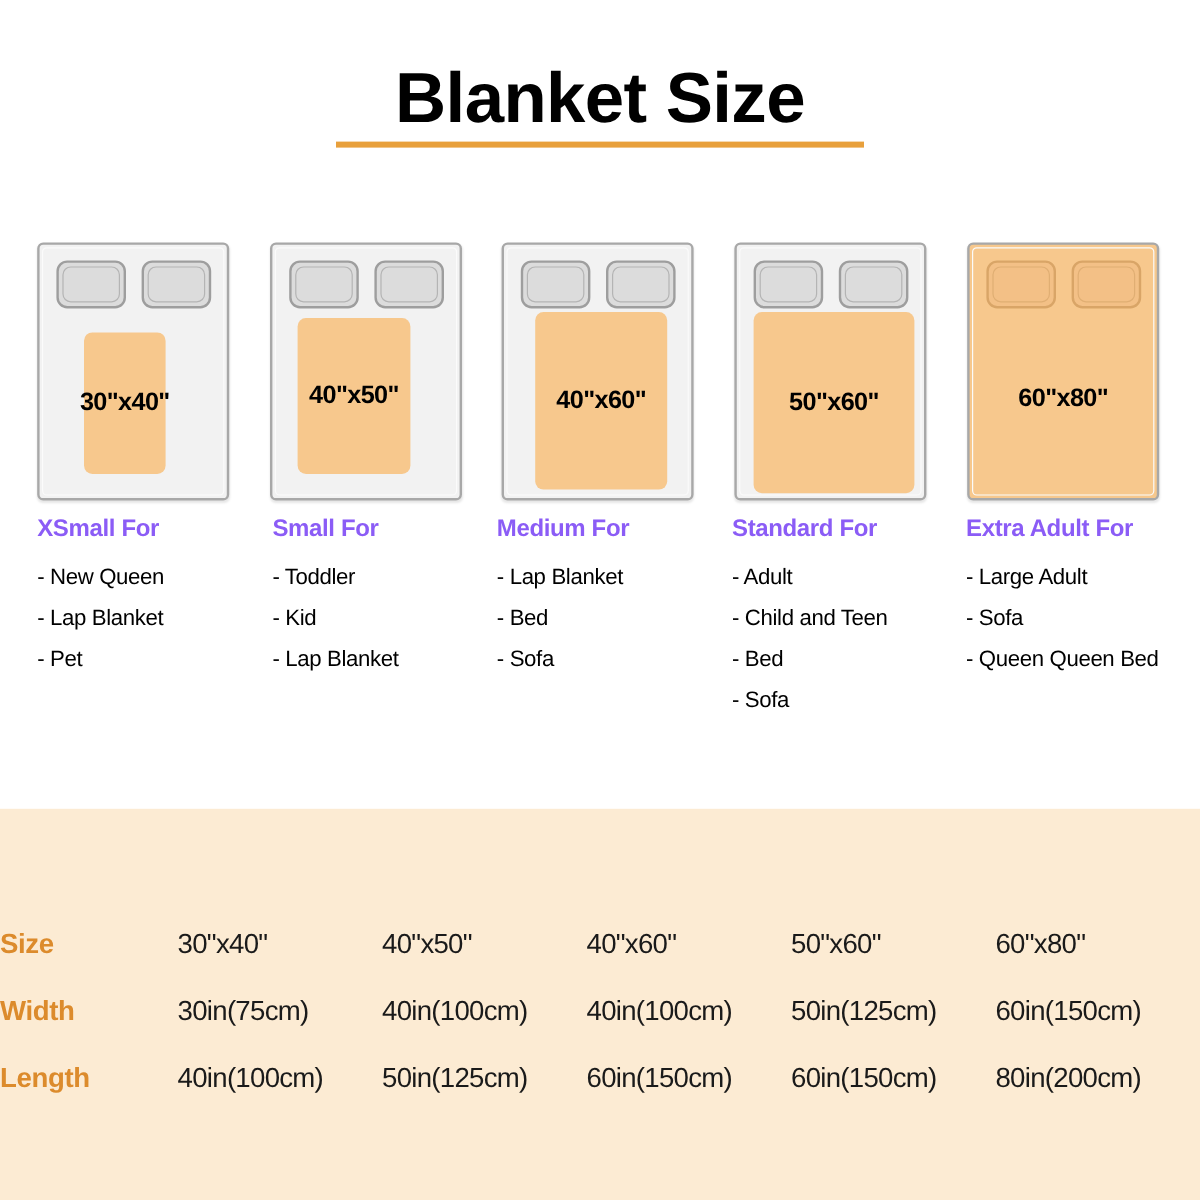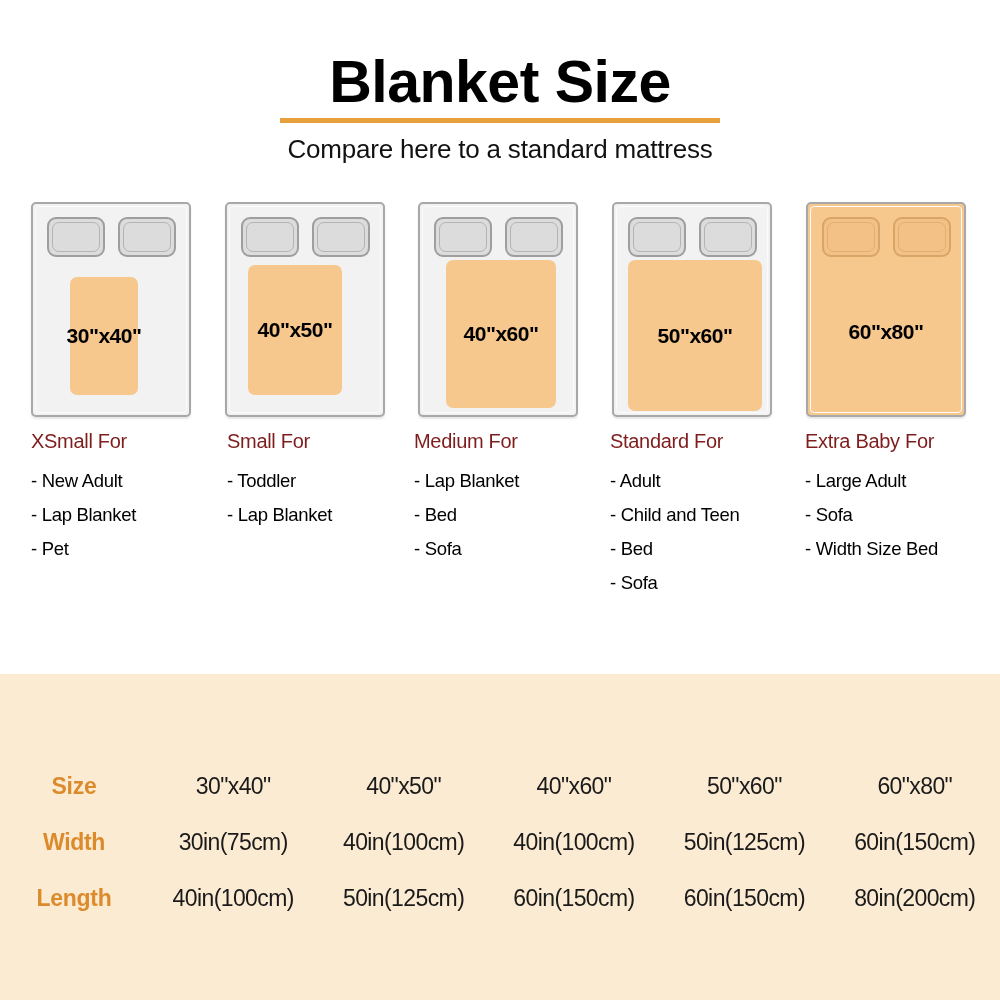--- a/index.html
+++ b/index.html
@@ -126,22 +126,22 @@
     left: 0;
     width: 1000px;
   }
   .cat {
     position: absolute;
     top: 0;
     width: 200px;
   }
   .cat-head {
     font-size: 20px;
-    font-weight: normal;
-    color: #7f1d1d;
+    font-weight: bold;
+    color: #8b5cf6;
     letter-spacing: -0.3px;
     white-space: nowrap;
     margin-bottom: 11px;
   }
   .cat-item {
     font-size: 18.5px;
     color: #000000;
     letter-spacing: -0.3px;
     white-space: nowrap;
     line-height: 34px;
@@ -158,21 +158,20 @@
   }
   .spec-table {
     position: absolute;
     top: 84px;
     left: 0;
     width: 1000px;
     border-collapse: collapse;
     table-layout: fixed;
   }
   .spec-table td {
-    text-align: center;
     height: 56px;
     vertical-align: middle;
     margin-left: 34px;
   }
   .spec-label {
     font-size: 23px;
     font-weight: bold;
     color: #DC8B2C;
     width: 148px;
     letter-spacing: -0.3px;
@@ -185,21 +184,20 @@
   }
 </style>
 </head>
 <body>
 
 <div class="page">
 
   <div class="header">
     <div class="title">Blanket Size</div>
     <div class="title-underline"></div>
-    <div class="subtitle">Compare here to a standard mattress</div>
   </div>
 
   <div class="beds">
 
     <div class="bed" style="left:31px;">
       <div class="bed-inner"></div>
       <div class="pillow left"></div>
       <div class="pillow right"></div>
       <div class="blanket" style="left:37px; top:73px; width:68px; height:118px;">
         <span class="blanket-label">30"x40"</span>
@@ -239,51 +237,52 @@
       <div class="pillow right"></div>
       <span class="blanket-label">60"x80"</span>
     </div>
 
   </div>
 
   <div class="cats">
 
     <div class="cat" style="left:31px; width:195px;">
       <div class="cat-head">XSmall For</div>
-      <div class="cat-item">- New Adult</div>
+      <div class="cat-item">- New Queen</div>
       <div class="cat-item">- Lap Blanket</div>
       <div class="cat-item">- Pet</div>
     </div>
 
     <div class="cat" style="left:227px; width:190px;">
       <div class="cat-head">Small For</div>
       <div class="cat-item">- Toddler</div>
+      <div class="cat-item">- Kid</div>
       <div class="cat-item">- Lap Blanket</div>
     </div>
 
     <div class="cat" style="left:414px; width:195px;">
       <div class="cat-head">Medium For</div>
       <div class="cat-item">- Lap Blanket</div>
       <div class="cat-item">- Bed</div>
       <div class="cat-item">- Sofa</div>
     </div>
 
     <div class="cat" style="left:610px; width:200px;">
       <div class="cat-head">Standard For</div>
       <div class="cat-item">- Adult</div>
       <div class="cat-item">- Child and Teen</div>
       <div class="cat-item">- Bed</div>
       <div class="cat-item">- Sofa</div>
     </div>
 
     <div class="cat" style="left:805px; width:195px;">
-      <div class="cat-head">Extra Baby For</div>
+      <div class="cat-head">Extra Adult For</div>
       <div class="cat-item">- Large Adult</div>
       <div class="cat-item">- Sofa</div>
-      <div class="cat-item">- Width Size Bed</div>
+      <div class="cat-item">- Queen Queen Bed</div>
     </div>
 
   </div>
 
   <div class="spec">
     <table class="spec-table">
       <tbody>
           <tr>
         <td class="spec-label">Size</td>
         <td class="spec-val">30"x40"</td>

